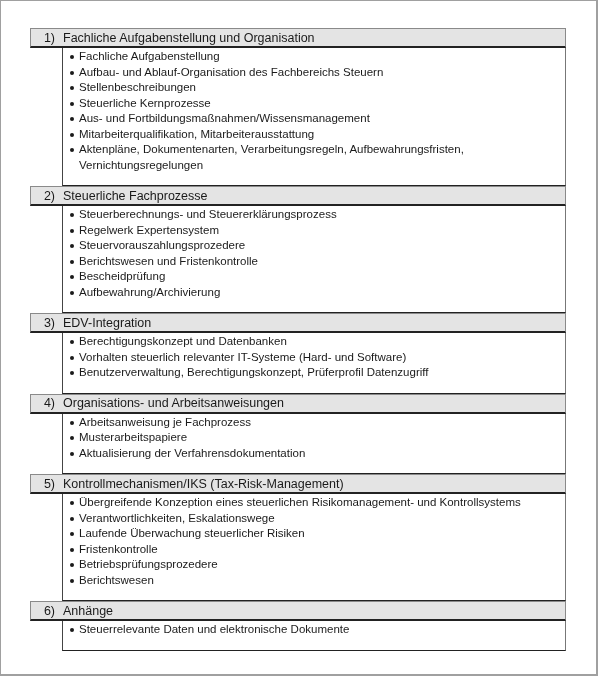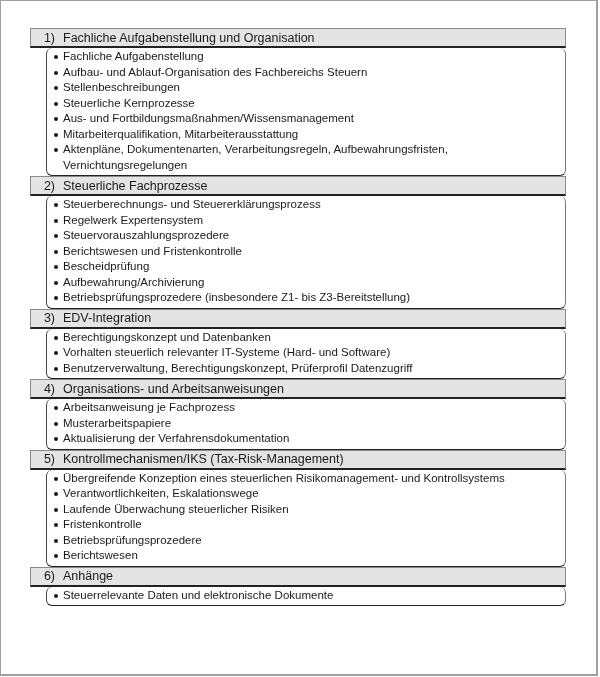--- a/index.html
+++ b/index.html
@@ -7,23 +7,23 @@
       font-family: "Liberation Sans", "DejaVu Sans", sans-serif; color: #1a1a1a; }
     .frame { position: absolute; left: 0; top: 0; width: 595px; height: 673px;
       border: 2px solid #a0a0a0; border-left-width: 1px; border-top-width: 1px;
       box-sizing: content-box; background: #fff; }
     .doc { position: absolute; left: 30px; top: 28px; width: 536px; }
     .section-header { height: 20px; background: #e4e4e4;
       border: 1px solid #8a8a8a; border-bottom: 2px solid #222;
       box-sizing: border-box; display: flex; align-items: center;
       font-size: 12.5px; line-height: 18px; }
     .section-header .num { width: 24px; text-align: right; padding-right: 8px; }
-    .section-body { margin-left: 16px; border-left: 1px solid #444;
+    .section-body { margin-left: 32px; border-left: 1px solid #444;
       border-right: 1px solid #777; border-bottom: 1px solid #222;
-      padding: 1px 0 2px 6px; border-radius: 6px; }
+      padding: 1px 0 12px 6px; }
     .item { display: flex; font-size: 11.5px; line-height: 15.5px; }
     .bullet { width: 10px; flex: none; position: relative; }
     .bullet::before { content: ""; position: absolute; left: 1px; top: 6px;
       width: 4px; height: 4px; border-radius: 50%; background: #1a1a1a; }
     .item-text { flex: 1; padding-right: 10px; }
   </style>
 </head>
 <body>
 
 <div class="frame"></div>
@@ -86,24 +86,20 @@
           <span class="bullet"></span>
           <span class="item-text">Berichtswesen und Fristenkontrolle</span>
         </div>
         <div class="item">
           <span class="bullet"></span>
           <span class="item-text">Bescheidprüfung</span>
         </div>
         <div class="item">
           <span class="bullet"></span>
           <span class="item-text">Aufbewahrung/Archivierung</span>
-        </div>
-        <div class="item">
-          <span class="bullet"></span>
-          <span class="item-text">Betriebsprüfungsprozedere (insbesondere Z1- bis Z3-Bereitstellung)</span>
         </div>
       </div>
     </div>
     <div>
       <div class="section-header">
         <span class="num">3)</span>
         <span class="title">EDV-Integration</span>
       </div>
       <div class="section-body">
         <div class="item">

